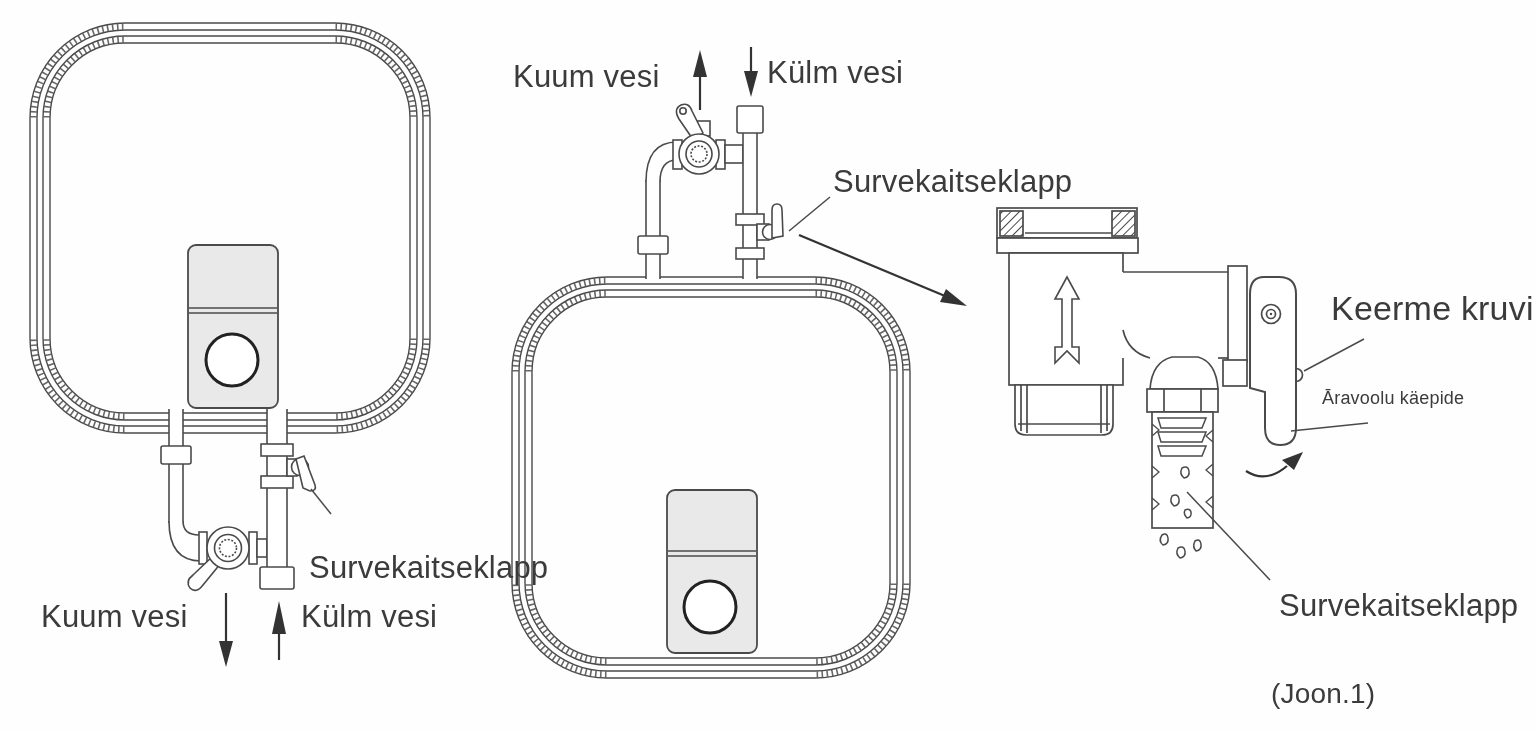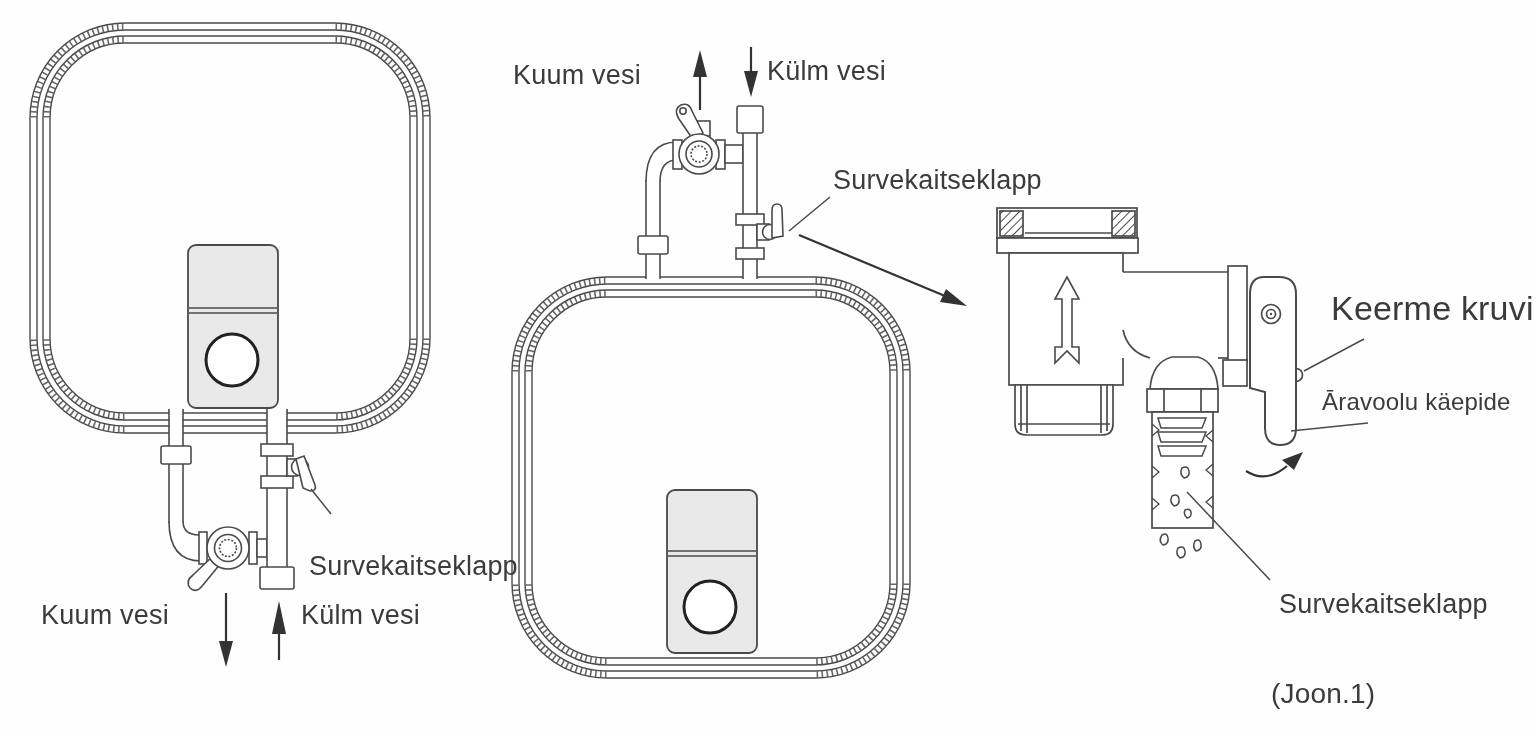--- a/index.html
+++ b/index.html
@@ -5,23 +5,23 @@
   html,body{margin:0;padding:0;background:#fefefe;}
   #stage{
     position:relative;width:1536px;height:732px;overflow:hidden;
     background:#fefefe;font-family:"Liberation Sans", sans-serif;
   }
   #diagram-svg{position:absolute;left:0;top:0;}
   .lbl{
     position:absolute;color:#3b3b3b;white-space:nowrap;line-height:1.05;
     font-family:"Liberation Sans", sans-serif;letter-spacing:0.2px;
   }
-  .fs27{font-size:27px;}
+  .fs27{font-size:31px;}
   .fs26{font-size:34px;}
-  .fs24{font-size:24px;}
+  .fs24{font-size:18px;}
   .fs28{font-size:28px;margin-top:16px;}
 </style>
 </head>
 <body>
 
 <div id="stage">
 
 <svg id="diagram-svg" width="1536" height="732" viewBox="0 0 1536 732">
   <defs>
     <pattern id="hatch" width="6" height="6" patternUnits="userSpaceOnUse" patternTransform="rotate(45)">

